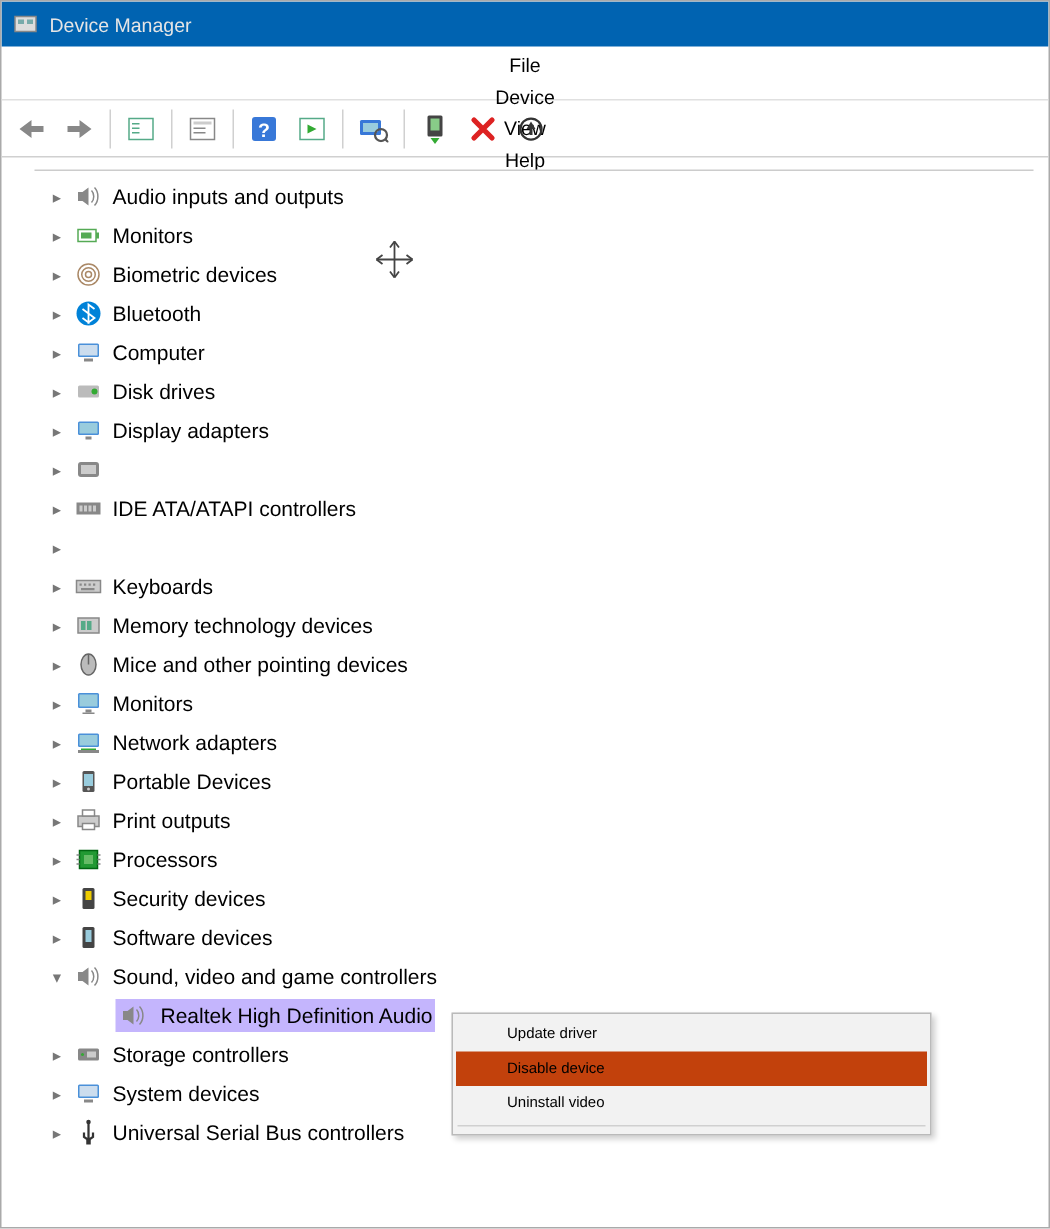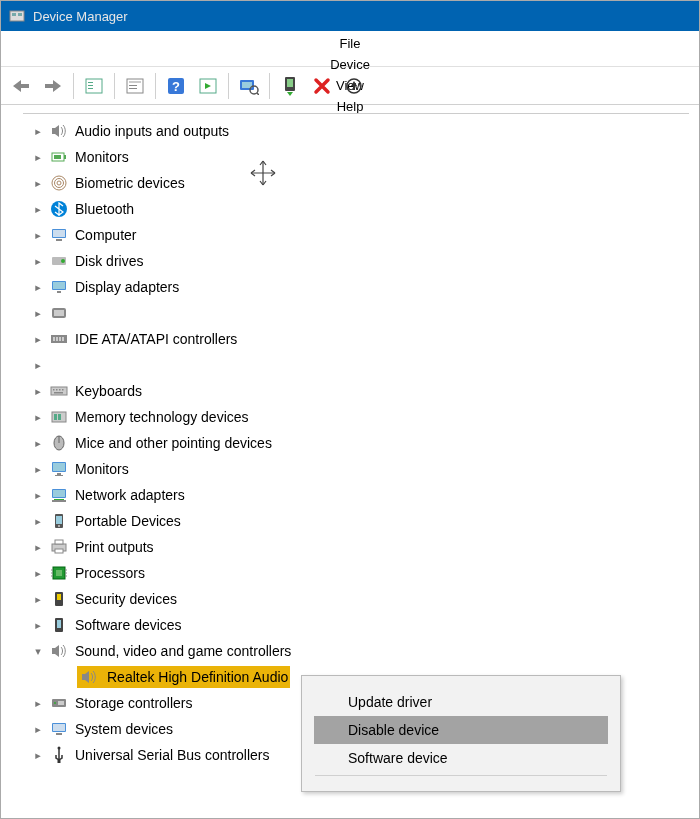--- a/index.html
+++ b/index.html
@@ -16,26 +16,26 @@
     .tool-sep { width: 1px; height: 26px; background: #d0d0d0; margin: 0 4px; }
     
     .tree-area { padding: 8px 0 8px 22px; height: calc(100% - 96px); overflow: hidden; position: relative; }
     .tree-inner { border-top: 1px solid #ccc; padding-top: 4px; margin-right:10px;}
     .tree-row { display: flex; align-items: center; height: 26px; font-size: 14px; cursor: default; position: relative; padding-left: 26px; }
     .tree-row .expander { width: 18px; text-align: center; color: #777; font-size: 11px; position: absolute; left: 6px;}
     .tree-row .dev-icon { width: 20px; height: 20px; margin-right: 6px; display: flex; align-items: center; justify-content: center; }
     .tree-row .label { white-space: nowrap; }
     .tree-row.child { padding-left: 54px; }
     .tree-row.child .dev-icon{margin-right:8px;}
-    .tree-row.selected .label-wrap { background: #eab308; padding: 1px 2px; justify-content: flex-end;}
+    .tree-row.selected .label-wrap { background: #c4b5fd; padding: 1px 2px; justify-content: flex-end;}
     .label-wrap{display:flex;align-items:center;}
     
-    .context-menu { position: absolute; background: #f2f2f2; border: 1px solid #bababa; box-shadow: 2px 2px 4px rgba(0,0,0,.2); padding: 12px; font-size: 14px; min-width: 320px; }
+    .context-menu { position: absolute; background: #f2f2f2; border: 1px solid #bababa; box-shadow: 2px 2px 4px rgba(0,0,0,.2); padding: 2px; font-size: 10px; min-width: 320px; }
     .context-menu .ctx-item { padding: 6px 20px 6px 34px; cursor: default; }
-    .context-menu .ctx-item.highlight { background: #a3a3a3; }
+    .context-menu .ctx-item.highlight { background: #c2410c; }
     .context-menu .ctx-sep { height: 1px; background: #d0d0d0; margin: 3px 1px; }
     
     .move-cursor { position: absolute; pointer-events: none; }
     
     svg { display: block; }
   </style>
 </head>
 <body>
 
 <div class="titlebar">
@@ -455,16 +455,16 @@
         <g fill="none" stroke="#444" stroke-width="1.2">
           <path d="M14 2 L14 26 M2 14 L26 14"></path>
           <path d="M14 2 L11 6 M14 2 L17 6 M14 26 L11 22 M14 26 L17 22 M2 14 L6 11 M2 14 L6 17 M26 14 L22 11 M26 14 L22 17"></path>
         </g>
       </svg>
   </div>
 
   <div class="context-menu" style="left:300px; top:570px;">
     <div class="ctx-item">Update driver</div>
     <div class="ctx-item highlight">Disable device</div>
-    <div class="ctx-item">Software device</div>
+    <div class="ctx-item">Uninstall video</div>
     <div class="ctx-sep"></div>
   </div>
 </div>
 
 </body></html>

